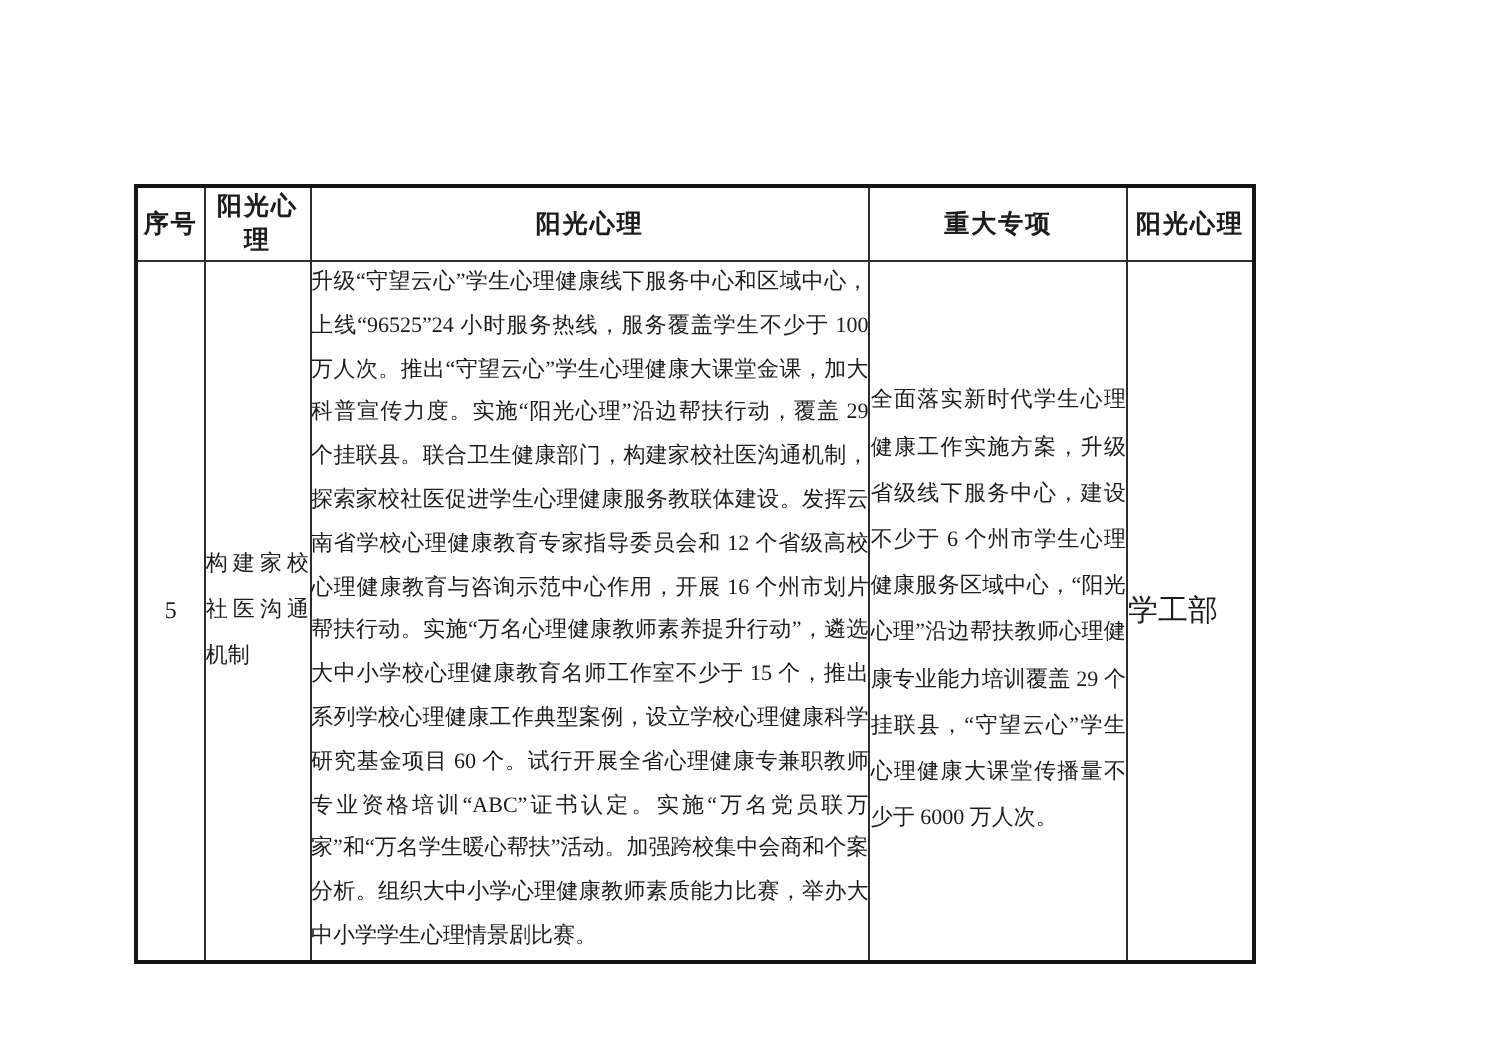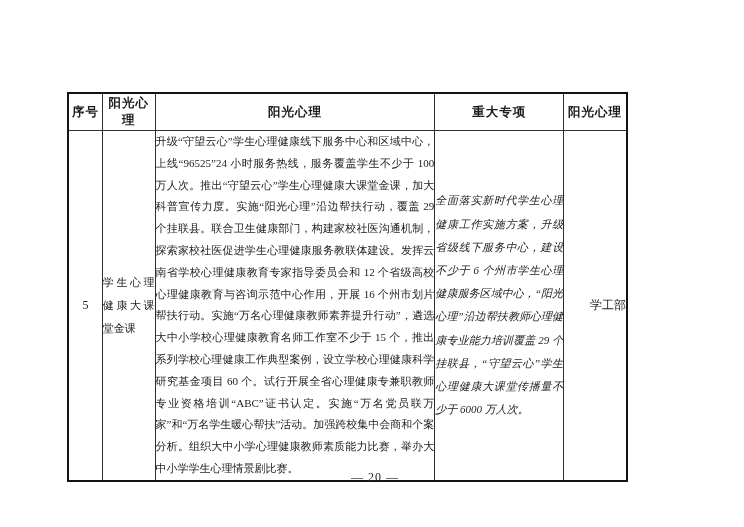--- a/index.html
+++ b/index.html
@@ -56,30 +56,29 @@
     margin-left: 24px;
   }
   .measures-inner {
     text-align: justify;
     text-justify: inter-ideograph;
     line-height: 21.8px;
   }
   td.cell-effects {
     padding: 4px 4px;
     font-size: 11px;
-    font-style: italic;
   }
   .effects-inner {
     text-align: justify;
     text-justify: inter-ideograph;
     line-height: 23.2px;
   }
   td.cell-office {
-    text-align: right;
-    font-size: 12px;
+    text-align: left;
+    font-size: 15px;
   }
   .body-row td {
     height: 326px;
   }
   .footer-page-number {
     position: absolute;
     left: 67px;
     top: 470px;
     width: 616px;
     text-align: center;
@@ -107,28 +106,27 @@
         <th class="hdr">阳光心理</th>
         <th class="hdr">阳光心理</th>
         <th class="hdr">重大专项</th>
         <th class="hdr">阳光心理</th>
       </tr>
     </thead>
     <tbody>
       <tr class="body-row">
         <td class="cell-index">5</td>
         <td class="cell-project">
-          <div class="project-inner">学生心理健康大课堂金课</div>
+          <div class="project-inner">构建家校社医沟通机制</div>
         </td>
         <td class="cell-measures">
           <div class="measures-inner">升级“守望云心”学生心理健康线下服务中心和区域中心，上线“96525”24 小时服务热线，服务覆盖学生不少于 100 万人次。推出“守望云心”学生心理健康大课堂金课，加大科普宣传力度。实施“阳光心理”沿边帮扶行动，覆盖 29 个挂联县。联合卫生健康部门，构建家校社医沟通机制，探索家校社医促进学生心理健康服务教联体建设。发挥云南省学校心理健康教育专家指导委员会和 12 个省级高校心理健康教育与咨询示范中心作用，开展 16 个州市划片帮扶行动。实施“万名心理健康教师素养提升行动”，遴选大中小学校心理健康教育名师工作室不少于 15 个，推出系列学校心理健康工作典型案例，设立学校心理健康科学研究基金项目 60 个。试行开展全省心理健康专兼职教师专业资格培训“ABC”证书认定。实施“万名党员联万家”和“万名学生暖心帮扶”活动。加强跨校集中会商和个案分析。组织大中小学心理健康教师素质能力比赛，举办大中小学学生心理情景剧比赛。</div>
         </td>
         <td class="cell-effects">
           <div class="effects-inner">全面落实新时代学生心理健康工作实施方案，升级省级线下服务中心，建设不少于 6 个州市学生心理健康服务区域中心，“阳光心理”沿边帮扶教师心理健康专业能力培训覆盖 29 个挂联县，“守望云心”学生心理健康大课堂传播量不少于 6000 万人次。</div>
         </td>
         <td class="cell-office">学工部</td>
       </tr>
     </tbody>
   </table>
 
-  <div class="footer-page-number">— 20 —</div>
 
 </div>
 
 </body></html>

